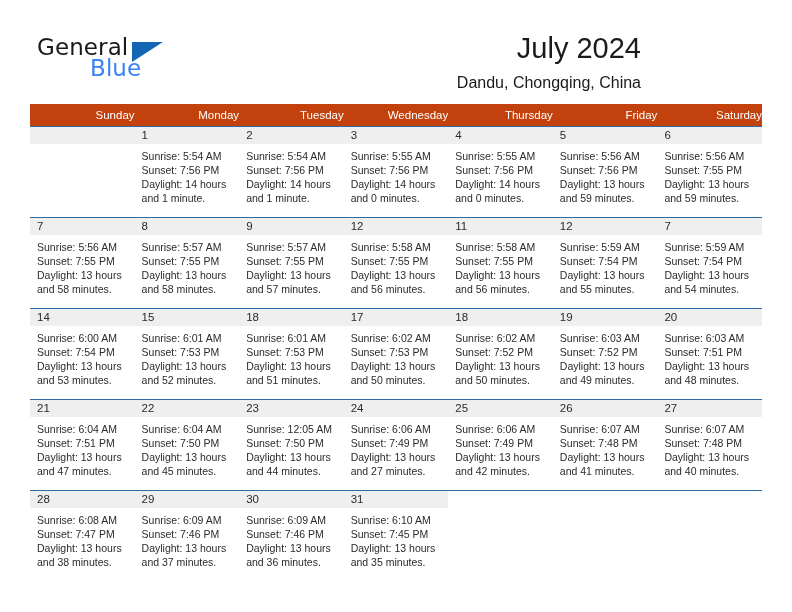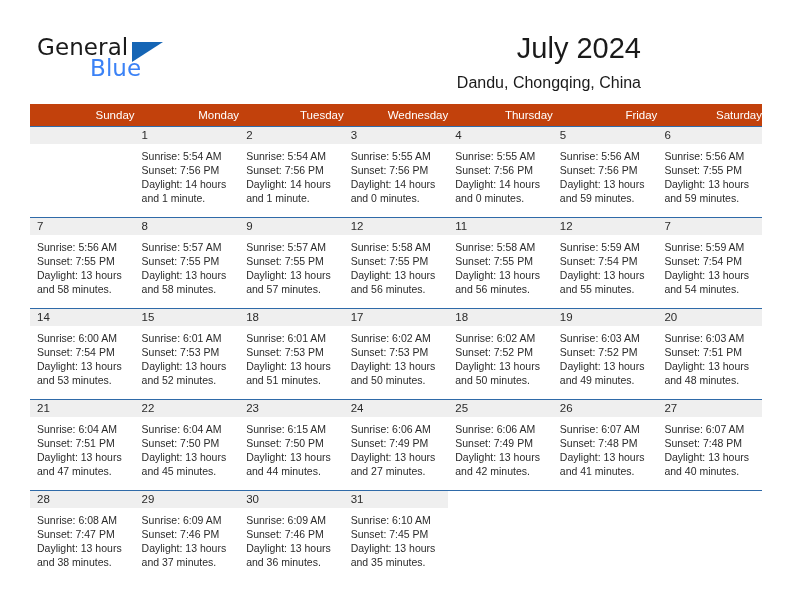--- a/index.html
+++ b/index.html
@@ -438,21 +438,21 @@
                 <div>Sunset: 7:50 PM</div>
                 <div>Daylight: 13 hours</div>
                 <div>and 45 minutes.</div>
               </div>
             </div>
           </td>
           <td>
             <div class="cell-inner">
               <div class="daynum-bar">23</div>
               <div class="cell-info">
-                <div>Sunrise: 6:15 AM</div>
+                <div>Sunrise: 12:05 AM</div>
                 <div>Sunset: 7:50 PM</div>
                 <div>Daylight: 13 hours</div>
                 <div>and 44 minutes.</div>
               </div>
             </div>
           </td>
           <td>
             <div class="cell-inner">
               <div class="daynum-bar">24</div>
               <div class="cell-info">

